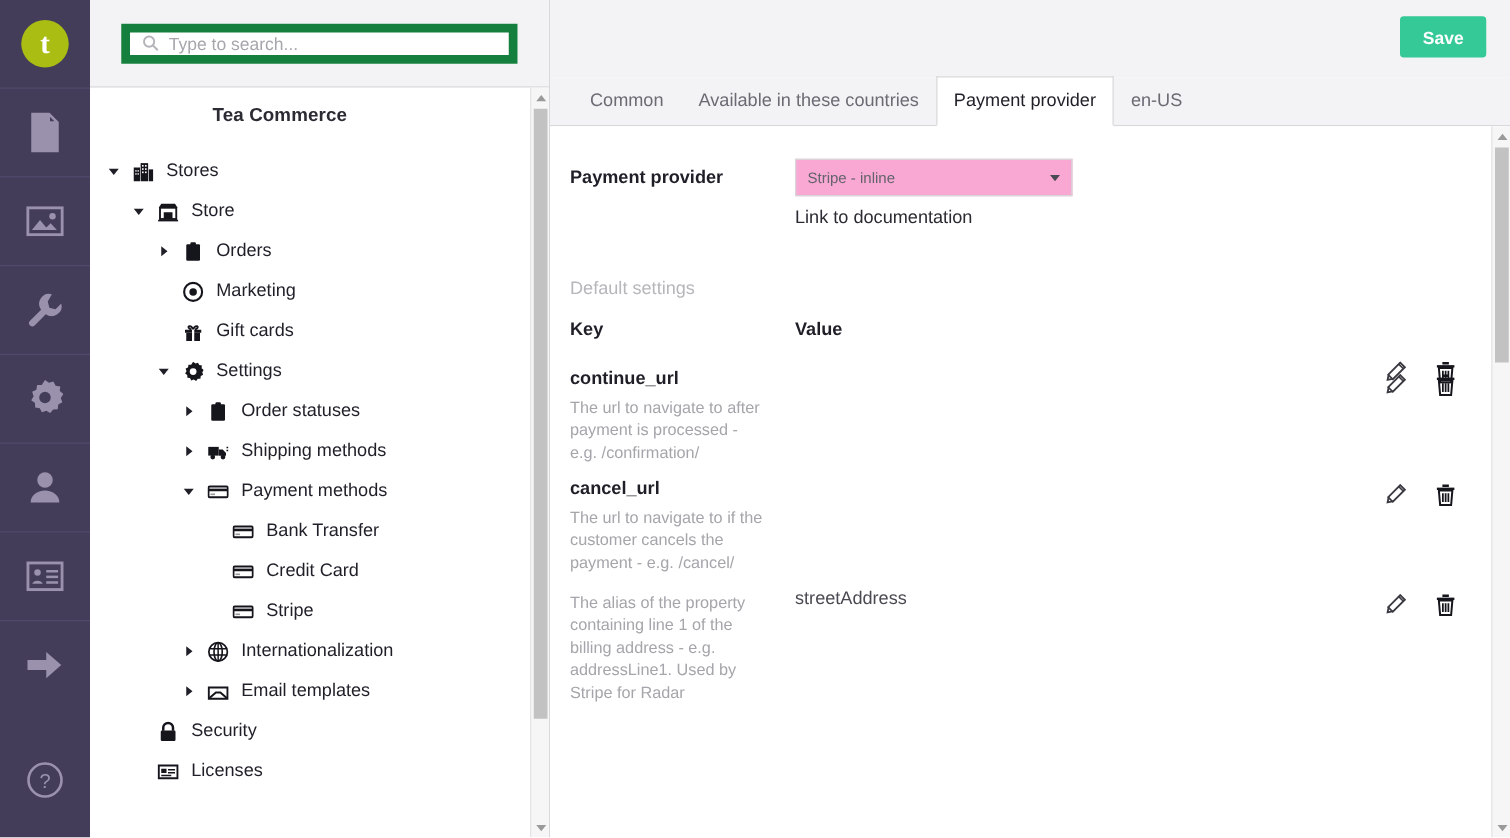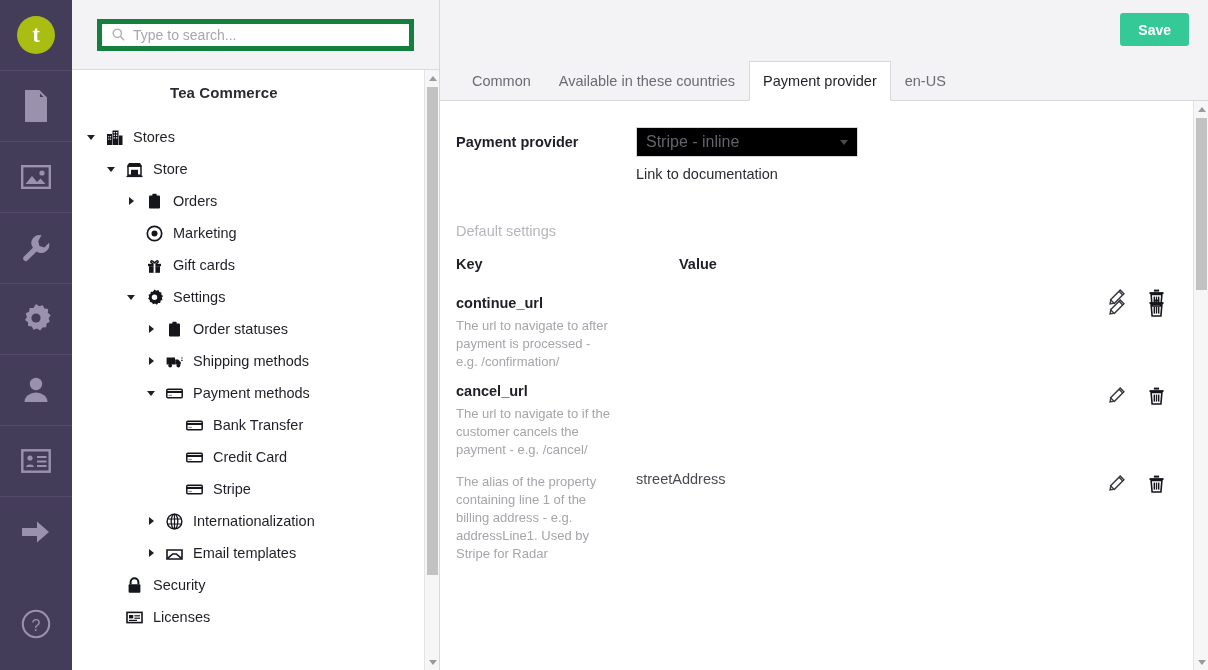--- a/index.html
+++ b/index.html
@@ -53,21 +53,21 @@
   }
   .search-wrap {
     height: 70px; background: #f3f3f5;
     border-bottom: 1px solid #dcdcdf;
     display: flex; align-items: center;
     padding: 0 25px 0 25px;
   }
   .search-box {
     flex: 1; height: 32px;
     background: #fff;
-    border: 5px solid #15803d;
+    border: 7px solid #15803d;
     display: flex; align-items: center;
     padding: 0 10px;
     gap: 8px;
   }
   .search-box input {
     border: 0; outline: 0; flex: 1;
     font-family: "Liberation Sans", sans-serif;
     font-size: 14px; color: #4d4d55;
     background: transparent;
   }
@@ -196,23 +196,23 @@
   }
   .prov-label {
     width: 180px; flex: 0 0 180px;
     font-size: 14.5px; font-weight: bold; color: #1f1f28;
     padding-top: 7px;
   }
   .prov-ctl { display: flex; flex-direction: column; }
   .prov-top { display: flex; align-items: flex-start; gap: 9px; }
   .select {
     width: 222px; height: 30px;
-    border: 1px solid #d6d6d8; background: #000000;
+    border: 1px solid #d6d6d8; background: #f9a8d4;
     display: flex; align-items: center;
-    padding: 12px 9px; font-size: 16px; color: #63636b;
+    padding: 12px 9px; font-size: 12px; color: #63636b;
     cursor: pointer; position: relative;
   }
   .select .caret {
     position: absolute; right: 9px; top: 12px;
     width: 0; height: 0;
     border-left: 4px solid transparent;
     border-right: 4px solid transparent;
     border-top: 5px solid #4a4a52;
   }
   .ld-btn {
@@ -232,21 +232,21 @@
     margin: 41px 0 0 16px;
     font-size: 14.5px; color: #b6b6bb;
   }
   .kv-table { margin-top: 17px; }
   .kv-head {
     display: flex; padding-left: 16px;
     font-size: 14.5px; font-weight: bold; color: #1f1f28;
     margin-bottom: 11px;
   }
   .kv-head .k { width: 180px; flex: 0 0 180px; }
-  .kv-head .v { flex: 1; margin-left: 43px; }
+  .kv-head .v { flex: 1; }
 
   .kv-row {
     display: flex; padding-left: 16px; position: relative;
     padding-bottom: 10px;
   }
   .kv-row .k {
     width: 180px; flex: 0 0 180px; padding-right: 22px;
   }
   .kv-row .k-name {
     font-size: 14.5px; font-weight: bold; color: #1f1f28;

